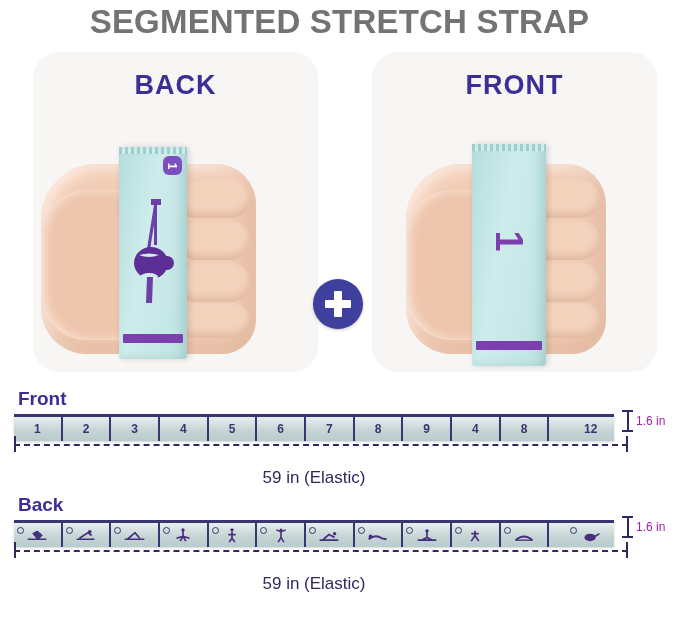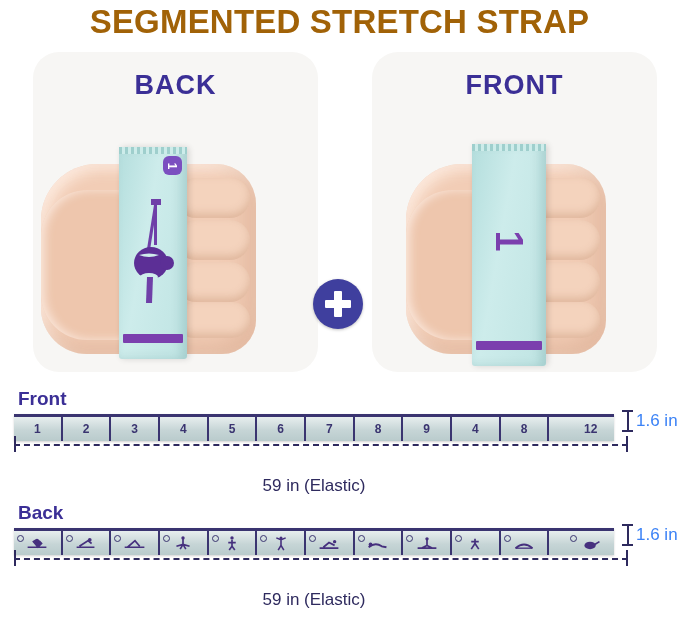--- a/index.html
+++ b/index.html
@@ -8,21 +8,21 @@
     background:#ffffff;
     font-family:"Liberation Sans", sans-serif;
     overflow:hidden;
     position:relative;
   }
   .title-block{
     padding-top:4px;
     text-align:center;
   }
   .title-line{
-    color:#a16207;
+    color:#737373;
     font-weight:bold;
     font-size:33px;
     line-height:36px;
     letter-spacing:0.2px;
     white-space:nowrap;
     font-family:"Liberation Sans", sans-serif;
   }
   .title-line.l2{font-size:33.5px;}
 
   
@@ -169,32 +169,32 @@
     border-top:2px dashed #2e2a5e;
   }
   .tick-l,.tick-r{
     position:absolute;top:22px;width:2px;height:16px;background:#2e2a5e;
   }
   .tick-l{left:0;}
   .tick-r{left:612px;}
   .len-label{
     color:#2e2a5e;font-size:17px;
     text-align:center;width:600px;
-    margin-top:20px;
+    margin-top:12px;
   }
   .hmark{
     position:absolute;left:608px;top:-4px;
     display:flex;align-items:center;gap:3px;
   }
   .ibeam{position:relative;width:11px;height:22px;}
   .ibeam .cap{position:absolute;left:0;width:11px;height:2px;background:#2e2a5e;}
   .ibeam .cap.t{top:0;}
   .ibeam .cap.b{bottom:0;}
   .ibeam .stem{position:absolute;left:4.5px;top:0;width:2px;height:22px;background:#2e2a5e;}
-  .hmark .txt{color:#3b82f6;font-size:17px;white-space:nowrap;}
+  .hmark .txt{color:#a21caf;font-size:12px;white-space:nowrap;}
 </style>
 </head>
 <body>
 
 <div class="title-block">
   <div class="title-line">SEGMENTED STRETCH STRAP</div>
 </div>
 
 <div class="panels">
 

